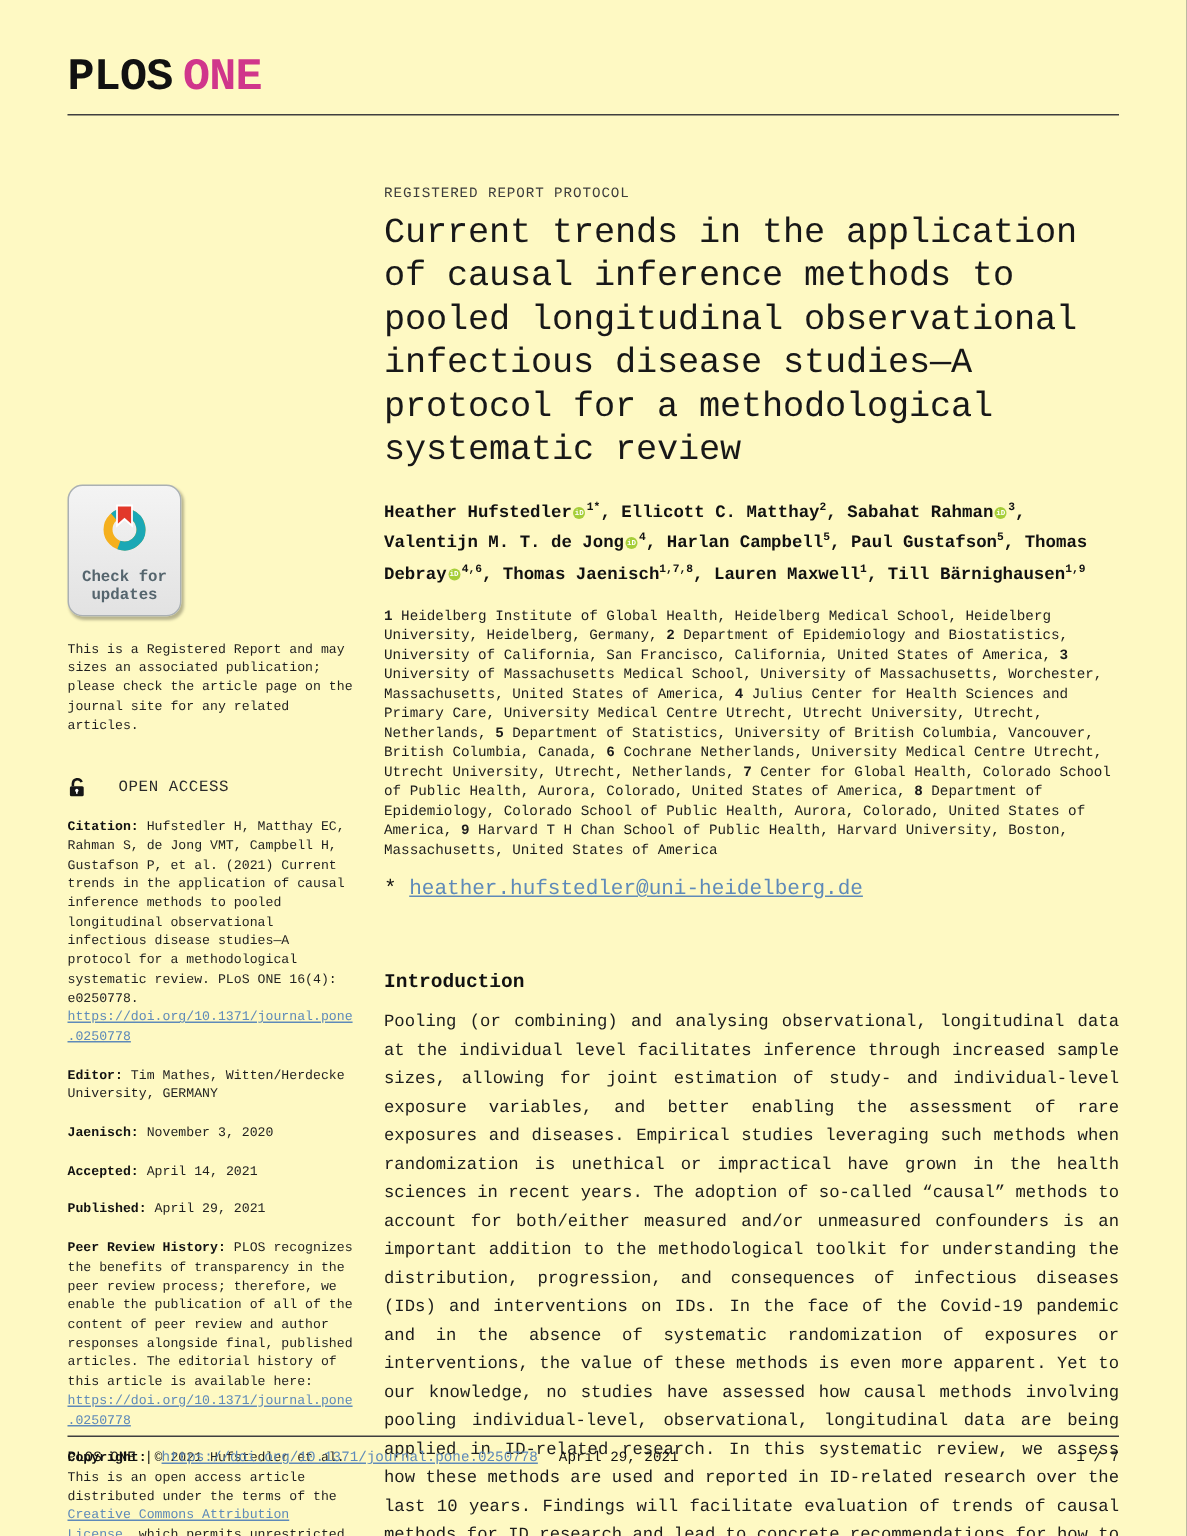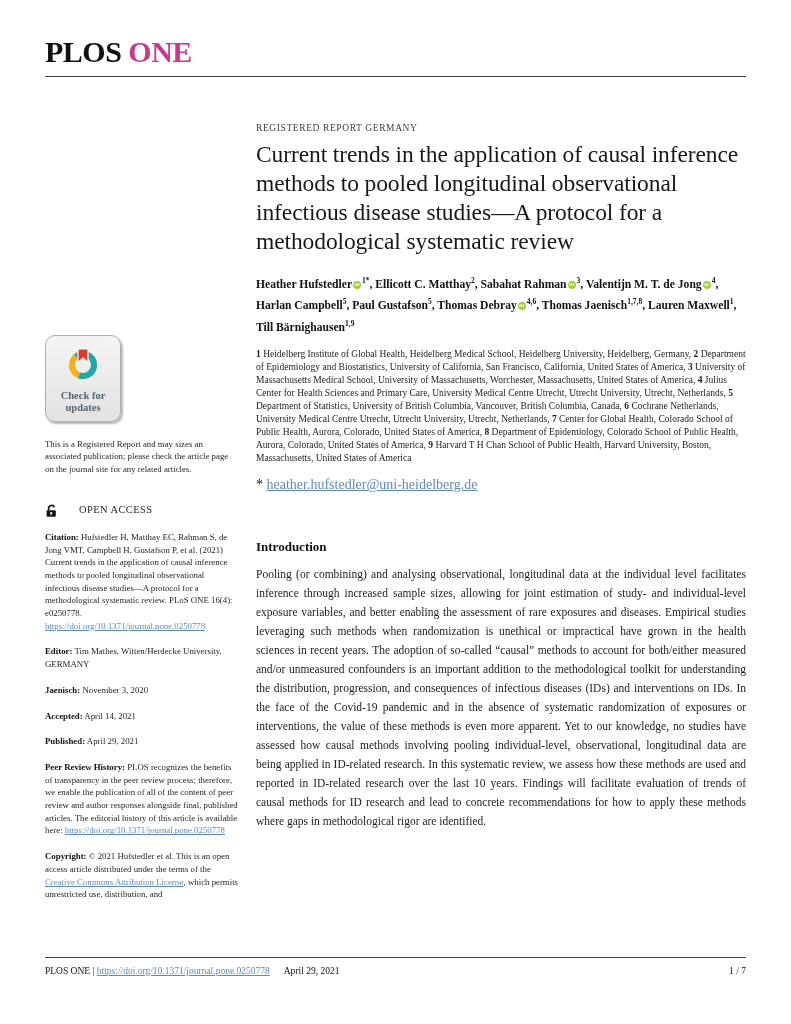--- a/index.html
+++ b/index.html
@@ -1,30 +1,30 @@
 <!DOCTYPE html>
 <html><head>
 <meta charset="utf-8">
 <style>
   html,body{margin:0;padding:0;background:#888;}
-  .page{position:relative;width:791px;height:1024px;margin:0 auto;background:#ffffff;
-        font-family:Liberation Serif, serif;color:#1d1d1d;overflow:hidden;box-sizing:border-box;}
+  .page{position:relative;width:791px;height:1024px;margin:0 auto;background:#fef9c3;
+        font-family:Liberation Mono, monospace;color:#1d1d1d;overflow:hidden;box-sizing:border-box;}
   
   .masthead{padding:34px 45px 0;}
   .logo{font-size:30px;font-weight:700;letter-spacing:-0.5px;color:#111;line-height:36px;}
   .logo .one{color:#d0368b;margin-left:7px;}
   .masthead-rule{border:none;border-top:1.5px solid #3f3f3f;margin:6px 0 0;}
   
   .columns{display:flex;gap:18px;padding:0 45px;align-items:flex-start;}
   .sidebar{width:193px;flex:none;padding-top:246px;font-size:8.8px;line-height:12.7px;color:#1f1f1f;}
   .main{flex:1;min-width:0;padding-top:46px;}
   
   .crossmark{width:76px;box-sizing:border-box;padding:7px 4px 7px;text-align:center;
              background:linear-gradient(#f4f4f4,#e2e2e2);border:1px solid #aab0b3;border-radius:10px;
-             box-shadow:1.5px 2px 2px rgba(0,0,0,0.28);cursor:pointer;margin-top:12px;}
+             box-shadow:1.5px 2px 2px rgba(0,0,0,0.28);cursor:pointer;}
   .crossmark-label{margin-top:3px;font-size:10.5px;line-height:12px;font-weight:700;color:#55656e;}
   .reg-note{margin:16px 0 0;}
   .open-access{margin:28px 0 0;display:flex;align-items:center;gap:21px;font-size:10.5px;
                letter-spacing:0.4px;color:#2a2a2a;}
   .meta{margin:13px 0 0;}
   .meta b{font-weight:700;color:#111;}
   a{color:#5e8ab9;text-decoration:underline;cursor:pointer;word-wrap:break-word;}
   
   .kicker{font-size:9.5px;letter-spacing:0.6px;color:#3d3d3d;}
   h1{margin:7px 0 0;font-size:23.5px;line-height:29px;font-weight:400;color:#181818;letter-spacing:-0.1px;}
@@ -107,21 +107,21 @@
       </p>
 
       <p class="meta">
         <b>Copyright:</b><span> © 2021 Hufstedler et al. This is an open access article distributed under the terms of the </span><a>Creative Commons Attribution License</a><span>, which permits unrestricted use, distribution, and</span>
       </p>
 
     </aside>
 
     <main class="main">
 
-      <div class="kicker">REGISTERED REPORT GERMANY</div>
+      <div class="kicker">REGISTERED REPORT PROTOCOL</div>
 
       <h1>Current trends in the application of causal inference methods to pooled longitudinal observational infectious disease studies—A protocol for a methodological systematic review</h1>
 
       <p class="authors" id="authors-line"><span>Heather Hufstedler</span><span class="orcid">iD</span><sup>1*</sup>, <span>Ellicott C. Matthay</span><sup>2</sup>, <span>Sabahat Rahman</span><span class="orcid">iD</span><sup>3</sup>, <span>Valentijn M. T. de Jong</span><span class="orcid">iD</span><sup>4</sup>, <span>Harlan Campbell</span><sup>5</sup>, <span>Paul Gustafson</span><sup>5</sup>, <span>Thomas Debray</span><span class="orcid">iD</span><sup>4,6</sup>, <span>Thomas Jaenisch</span><sup>1,7,8</sup>, <span>Lauren Maxwell</span><sup>1</sup>, <span>Till Bärnighausen</span><sup>1,9</sup></p>
 
       <p class="affiliations" id="affiliations-line"><b>1 </b>Heidelberg Institute of Global Health, Heidelberg Medical School, Heidelberg University, Heidelberg, Germany, <b>2 </b>Department of Epidemiology and Biostatistics, University of California, San Francisco, California, United States of America, <b>3 </b>University of Massachusetts Medical School, University of Massachusetts, Worchester, Massachusetts, United States of America, <b>4 </b>Julius Center for Health Sciences and Primary Care, University Medical Centre Utrecht, Utrecht University, Utrecht, Netherlands, <b>5 </b>Department of Statistics, University of British Columbia, Vancouver, British Columbia, Canada, <b>6 </b>Cochrane Netherlands, University Medical Centre Utrecht, Utrecht University, Utrecht, Netherlands, <b>7 </b>Center for Global Health, Colorado School of Public Health, Aurora, Colorado, United States of America, <b>8 </b>Department of Epidemiology, Colorado School of Public Health, Aurora, Colorado, United States of America, <b>9 </b>Harvard T H Chan School of Public Health, Harvard University, Boston, Massachusetts, United States of America</p>
 
       <p class="email-row">
         <span>* </span><a>heather.hufstedler@uni-heidelberg.de</a>
       </p>

